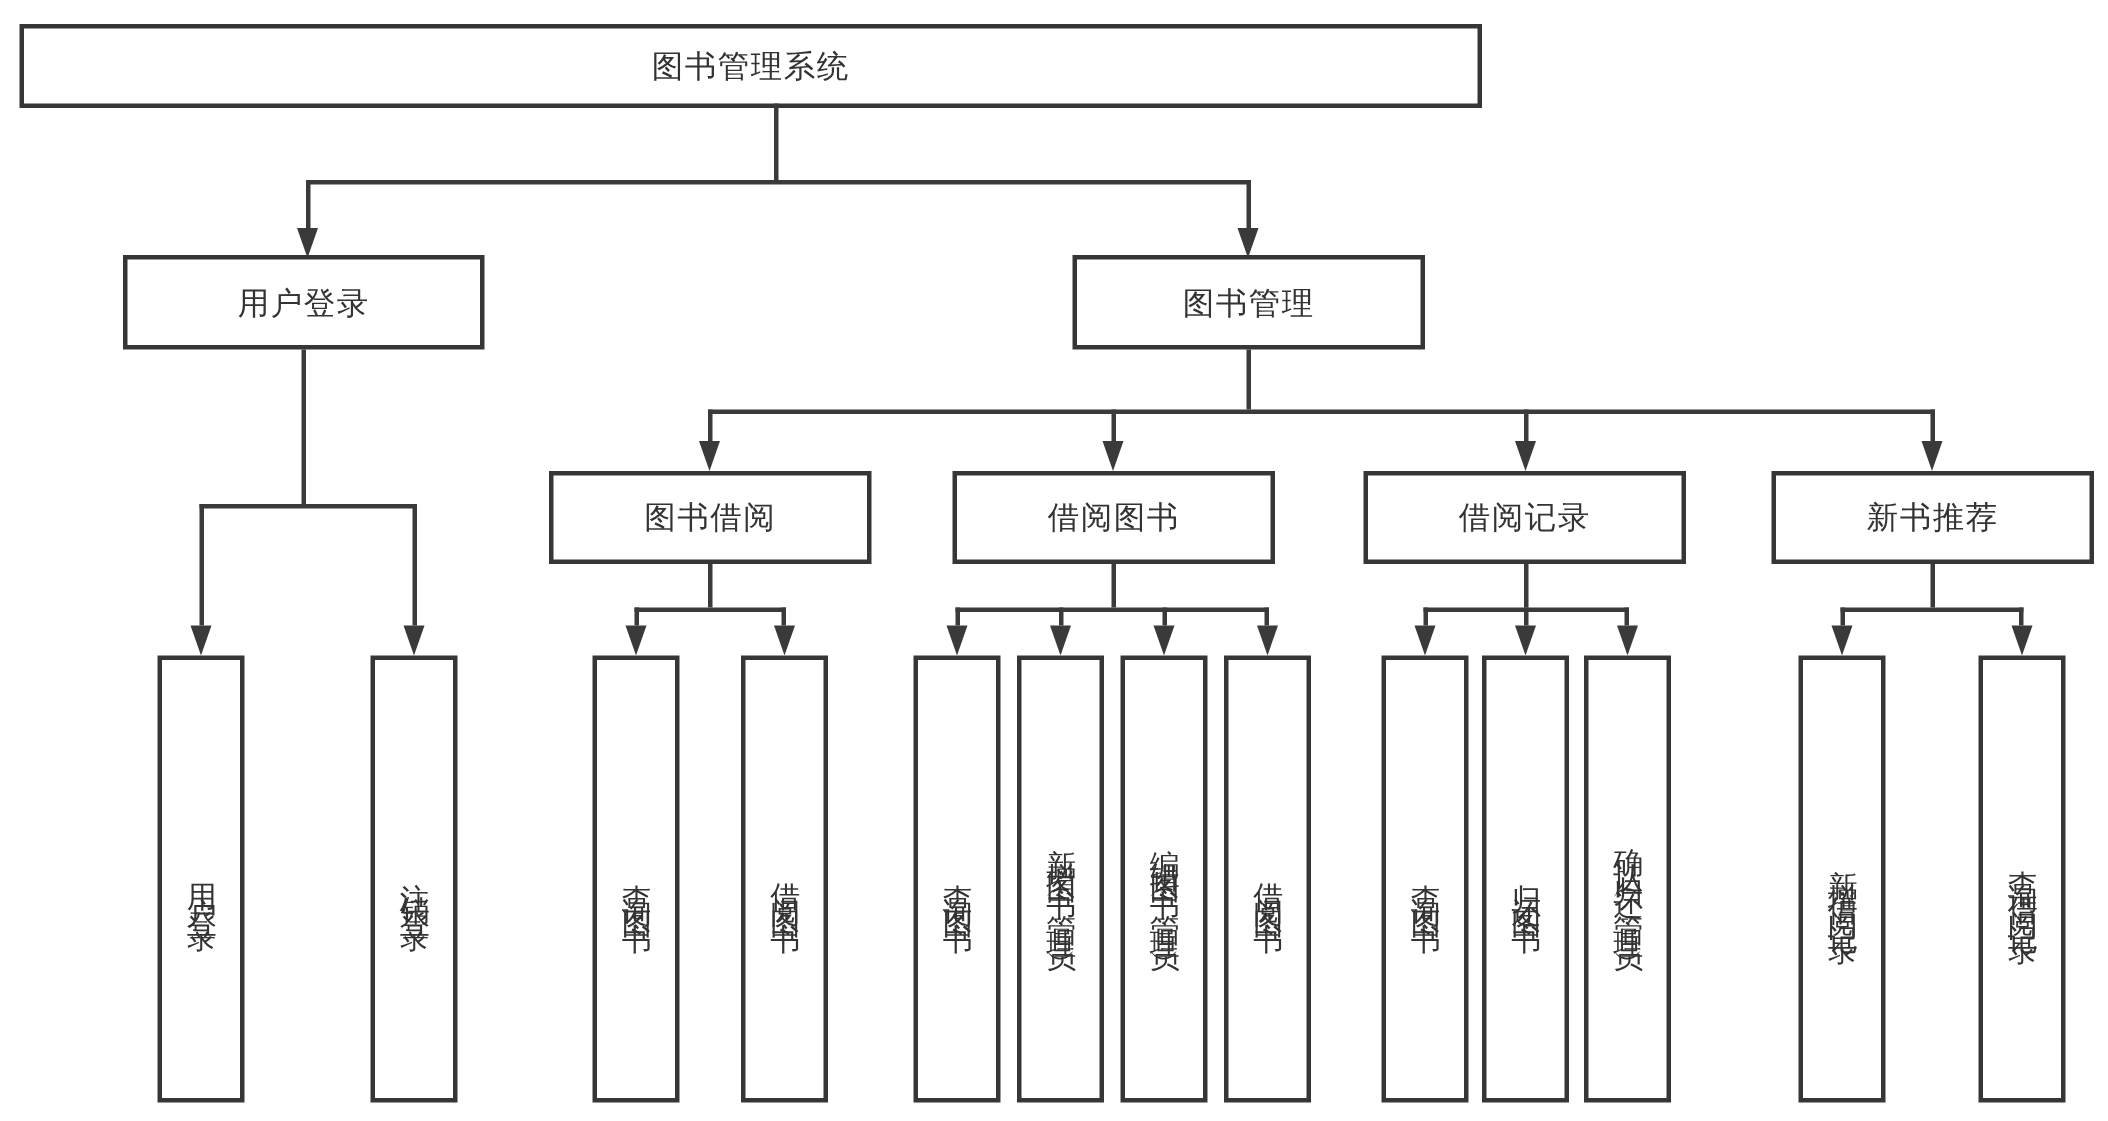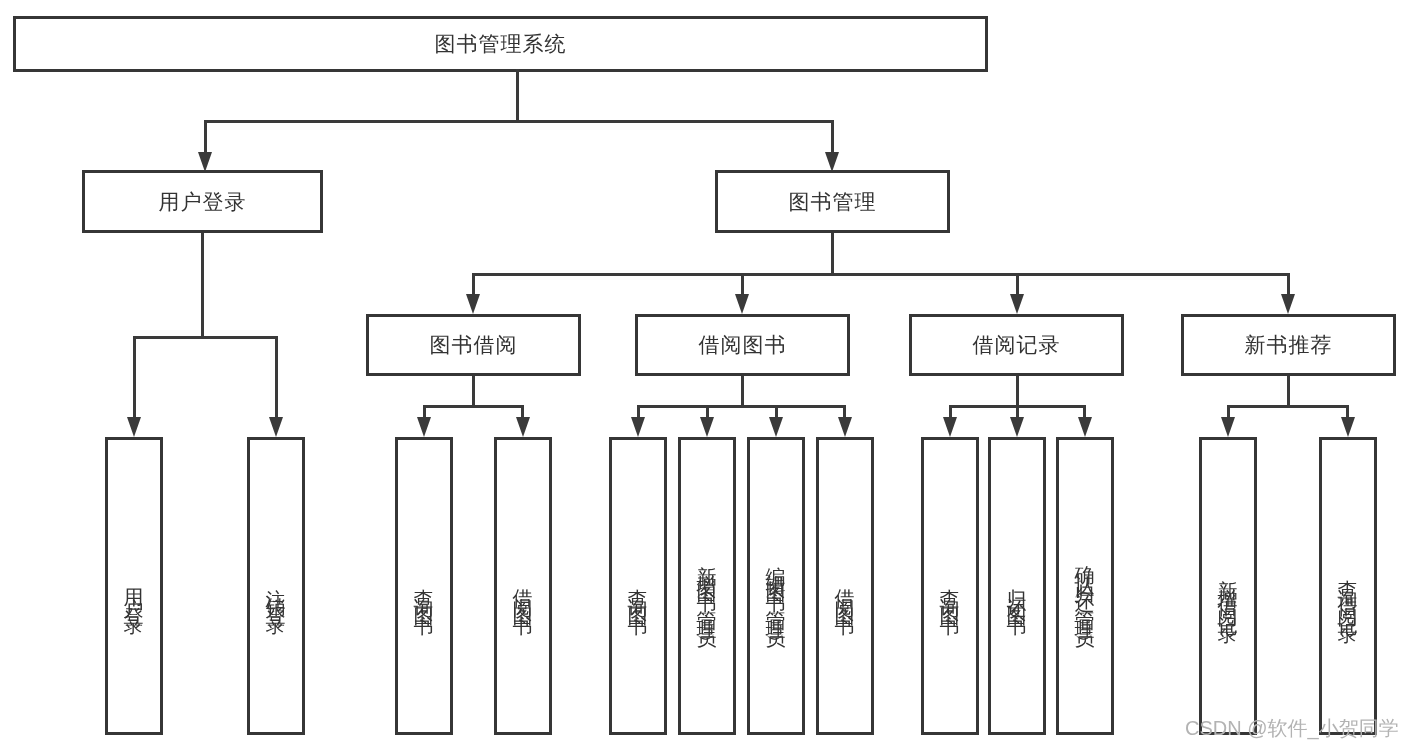--- a/index.html
+++ b/index.html
@@ -176,15 +176,14 @@
     <span>确认归还（管理员）</span>
   </div>
 
   <div class="box leaf" style="left:1199px;top:437px;width:58px;height:298px">
     <span>新增借阅记录</span>
   </div>
   <div class="box leaf" style="left:1319px;top:437px;width:58px;height:298px">
     <span>查询借阅记录</span>
   </div>
 
-  <div class="watermark">CSDN @软件_小贺同学</div>
 
 </div>
 
 </body></html>

